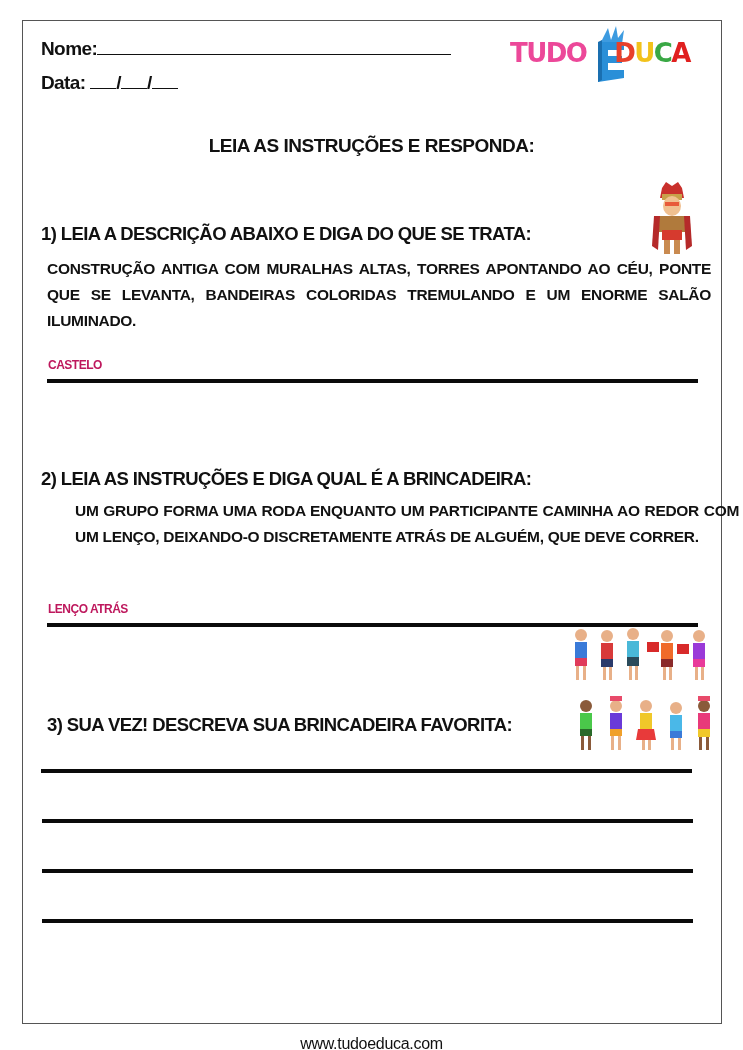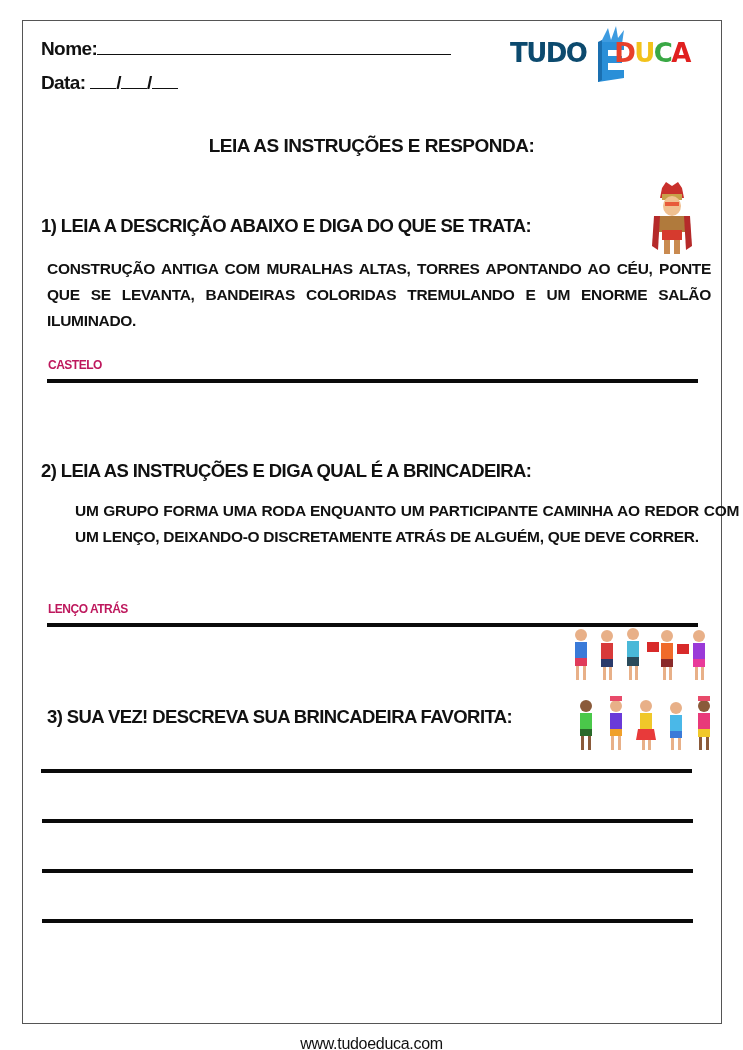--- a/index.html
+++ b/index.html
@@ -24,20 +24,21 @@
       font-weight: bold; font-size: 26px; letter-spacing: -1.6px; white-space: nowrap;
     }
     .title {
       left: 0; width: 743px; top: 135px; text-align: center;
       font-weight: bold; font-size: 19px; letter-spacing: -0.5px;
       font-family: "Liberation Sans", "DejaVu Sans", sans-serif;
     }
     .qhead {
       font-weight: bold; font-size: 18.5px; letter-spacing: -0.6px; white-space: nowrap;
       font-family: "Liberation Sans", "DejaVu Sans", sans-serif;
+      margin-top: 8px;
     }
     .para {
       left: 47px; width: 664px; font-weight: bold; font-size: 15.5px; line-height: 26px;
       text-align: justify; text-align-last: left; letter-spacing: -0.3px;
       font-family: "Liberation Sans", "DejaVu Sans", sans-serif;
     }
     .answer {
       font-weight: bold; font-size: 12px; color: #be185d; letter-spacing: -0.5px;
       font-family: "Liberation Sans", "DejaVu Sans", sans-serif;
     }
@@ -60,21 +61,21 @@
   <span class="blank" style="width:26px;"></span><span>/</span><span class="blank" style="width:26px;"></span><span>/</span><span class="blank" style="width:26px;"></span>
 </div>
 
 <div class="abs logo">
   <svg class="abs" style="left:84px; top:0px;" width="36" height="58" viewBox="0 0 36 58">
     <path d="M6 18 L14 2 L17 14 L22 0 L24 12 L30 4 L28 18 Z" fill="#3d9be0"></path>
     <path d="M4 16 L30 16 L30 24 L14 24 L14 30 L28 30 L28 37 L14 37 L14 44 L30 44 L30 52 L4 56 Z" fill="#2a8fd8"></path>
     <path d="M4 16 L8 14 L8 54 L4 56 Z" fill="#1a6fb0"></path>
   </svg>
   <div class="logo-text">
-    <span style="color:#0c4a6e;">TUDO</span><span style="display:inline-block; width:28px;"></span><span style="color:#e8402a;">D</span><span style="color:#f2c21b;">U</span><span style="color:#3aa845;">C</span><span style="color:#e0201f;">A</span>
+    <span style="color:#ec4899;">TUDO</span><span style="display:inline-block; width:28px;"></span><span style="color:#e8402a;">D</span><span style="color:#f2c21b;">U</span><span style="color:#3aa845;">C</span><span style="color:#e0201f;">A</span>
   </div>
 </div>
 
 <div class="abs title">LEIA AS INSTRUÇÕES E RESPONDA:</div>
 
 <div class="abs qhead" style="left:41px; top:215px;">1) LEIA A DESCRIÇÃO ABAIXO E DIGA DO QUE SE TRATA:</div>
 <svg class="abs" style="left:648px; top:180px;" width="48" height="78" viewBox="0 0 48 78">
   <path d="M14 8 L18 2 L24 6 L30 2 L34 8 L36 18 L12 18 Z" fill="#c9302c"></path>
   <rect x="14" y="14" width="20" height="6" fill="#c8a04a"></rect>
   <ellipse cx="24" cy="26" rx="9" ry="10" fill="#f0c090"></ellipse>

